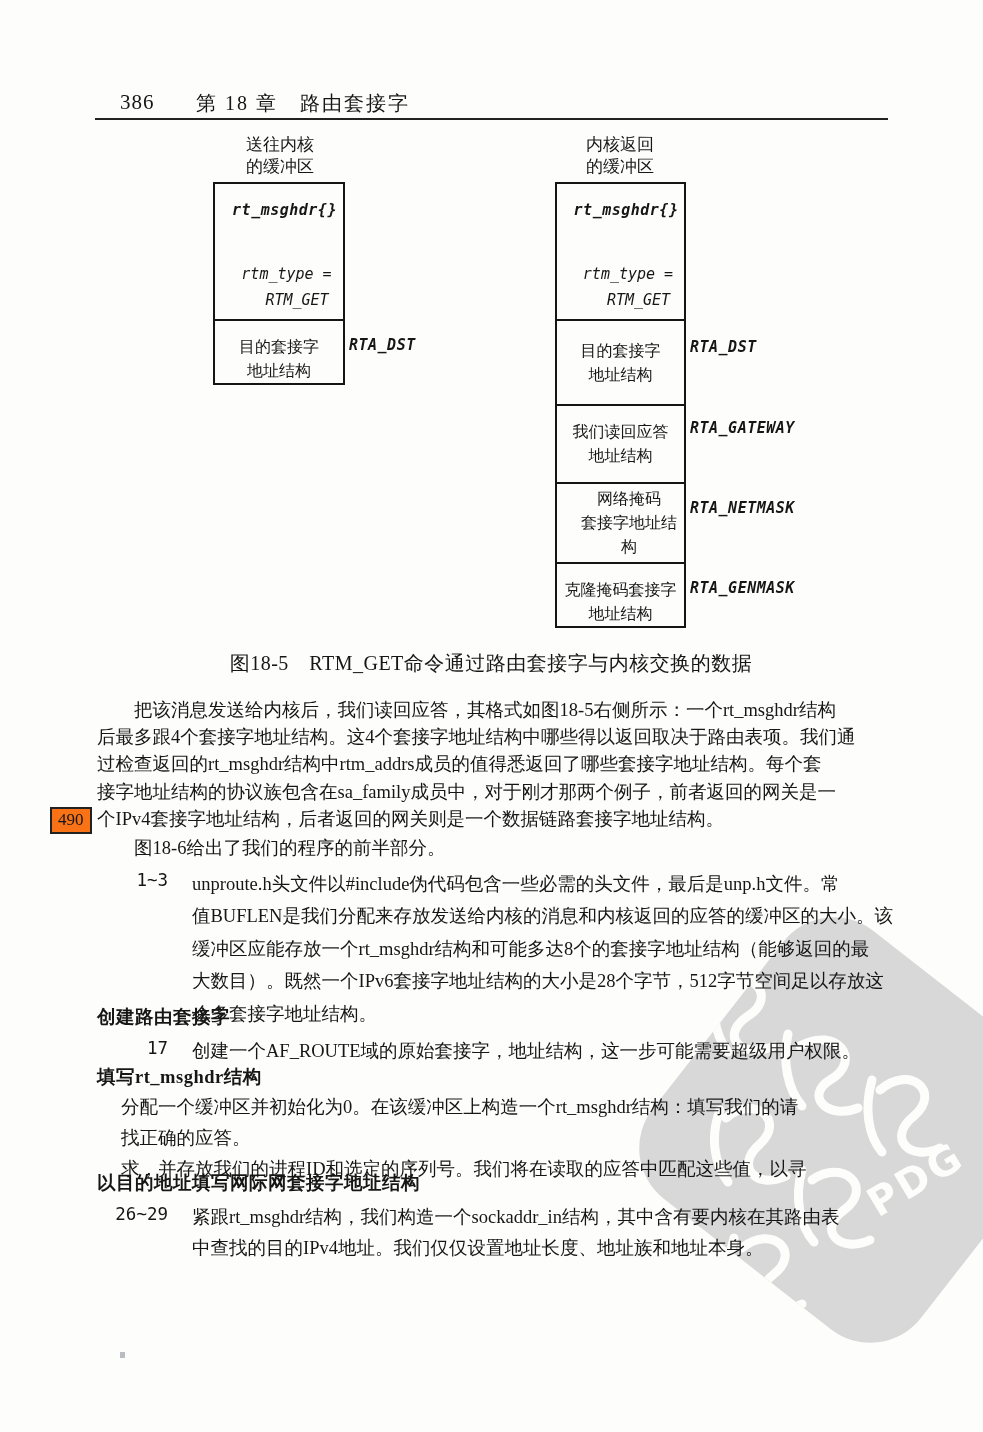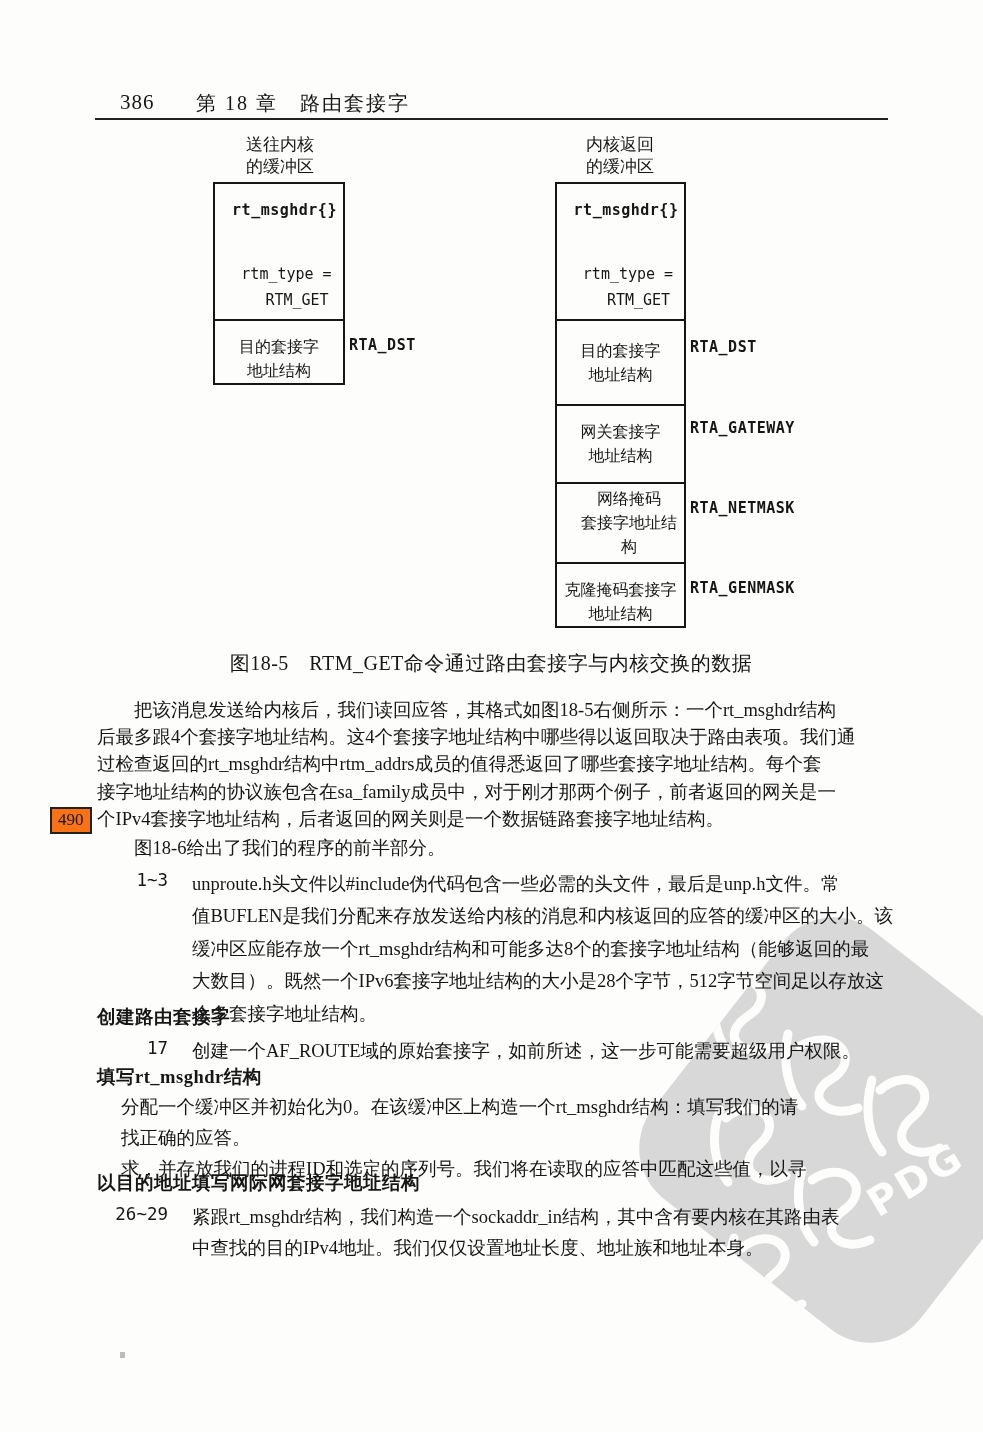--- a/index.html
+++ b/index.html
@@ -7,21 +7,21 @@
   .page {
     position: relative;
     width: 983px; height: 1432px;
     margin: 0 auto;
     background: #fdfdfb;
     overflow: hidden;
     font-family: "Liberation Serif", "DejaVu Serif", serif;
     color: #161616;
   }
   .abs { position: absolute; }
-  .mono { font-family: "DejaVu Sans Mono", "Liberation Mono", monospace; }
+  .mono { font-family: "DejaVu Sans Mono", "Liberation Mono", monospace; font-style: italic; }
 
   
   .page-number { left: 120px; top: 90px; font-size: 21px; letter-spacing: 1px; }
   .chapter-title { left: 196px; top: 90px; font-size: 20px; letter-spacing: 2px; }
   .head-rule { left: 95px; top: 118px; width: 793px; height: 2px; background: #222; }
 
   
   .buf-label { width: 160px; text-align: center; font-size: 17px; line-height: 22px; }
   .fig-box { border: 2px solid #151515; background: transparent; }
   .fig-cell { border-top: 2px solid #151515; display: flex; flex-direction: column;
@@ -113,21 +113,21 @@
       <div class="fig-cell first struct-cell mono" style="height:121px;">
         <div class="struct-name">rt_msghdr{}</div>
         <div class="struct-field1">rtm_type =</div>
         <div class="struct-field2">RTM_GET</div>
       </div>
       <div class="fig-cell" style="height:85px;">
         <div>目的套接字</div>
         <div>地址结构</div>
       </div>
       <div class="fig-cell" style="height:78px;">
-        <div>网关套接字</div>
+        <div>我们读回应答</div>
         <div>地址结构</div>
       </div>
       <div class="fig-cell" style="height:80px;padding-left:17px;">
         <div>网络掩码</div>
         <div>套接字地址结构</div>
       </div>
       <div class="fig-cell" style="height:78px;">
         <div>克隆掩码套接字</div>
         <div>地址结构</div>
       </div>
@@ -162,21 +162,21 @@
         <div class="iline">大数目）。既然一个IPv6套接字地址结构的大小是28个字节，512字节空间足以存放这</div>
         <div class="iline">么多套接字地址结构。</div>
       </div>
     </div>
 
     <div class="abs sec-heading" style="top:1004px;">创建路由套接字</div>
 
     <div class="abs item" style="top:1036px;">
       <div class="item-num">17</div>
       <div class="item-lines">
-        <div class="iline tight">创建一个AF_ROUTE域的原始套接字，如前所述，这一步可能需要超级用户权限。</div>
+        <div class="iline tight">创建一个AF_ROUTE域的原始套接字，地址结构，这一步可能需要超级用户权限。</div>
       </div>
     </div>
 
     <div class="abs sec-heading" style="top:1064px;">填写rt_msghdr结构</div>
 
     <div class="abs item" style="top:1092px;">
       <div class="item-lines">
         <div class="iline tight">分配一个缓冲区并初始化为0。在该缓冲区上构造一个rt_msghdr结构：填写我们的请</div>
         <div class="iline tight">找正确的应答。</div>
         <div class="iline tight">求，并存放我们的进程ID和选定的序列号。我们将在读取的应答中匹配这些值，以寻</div>

